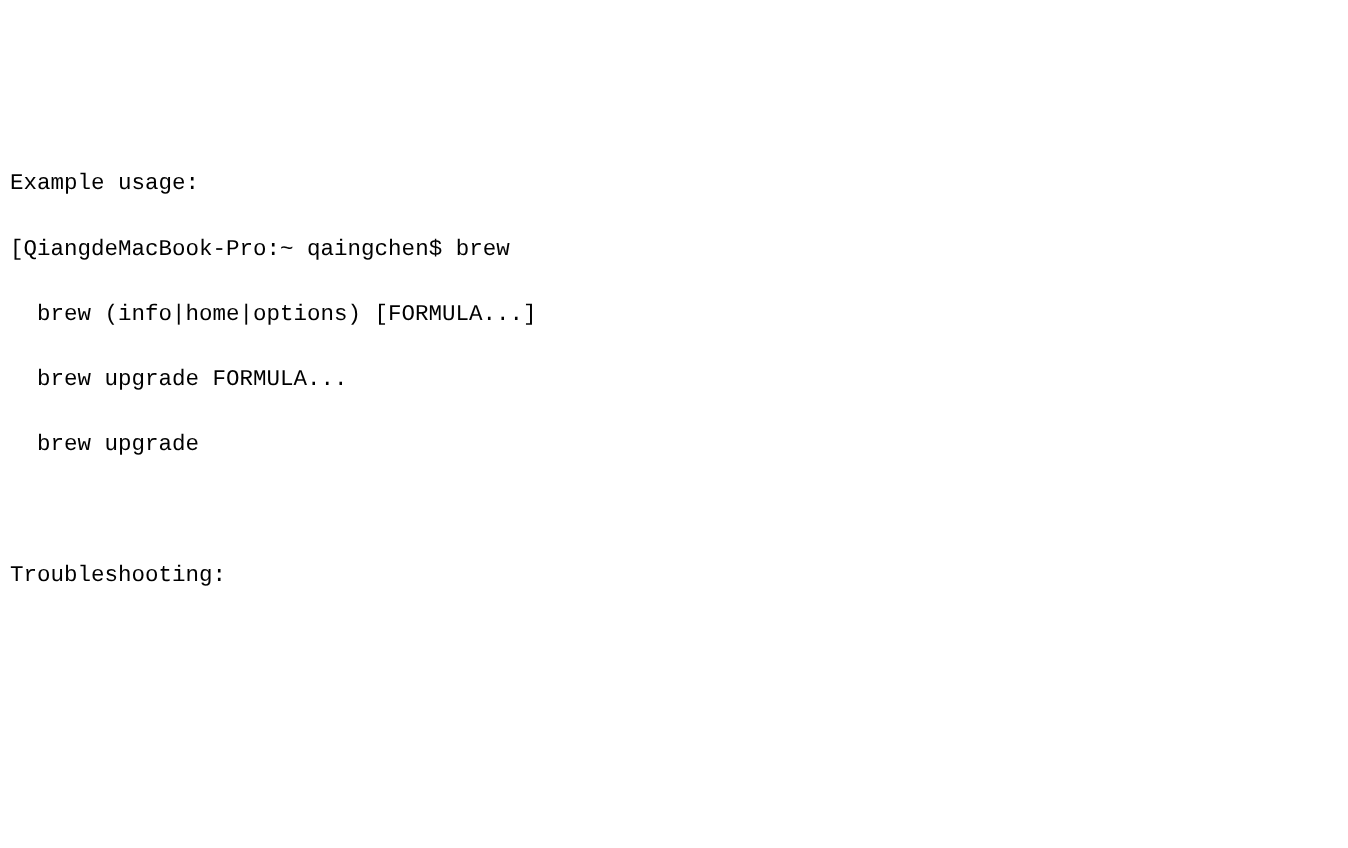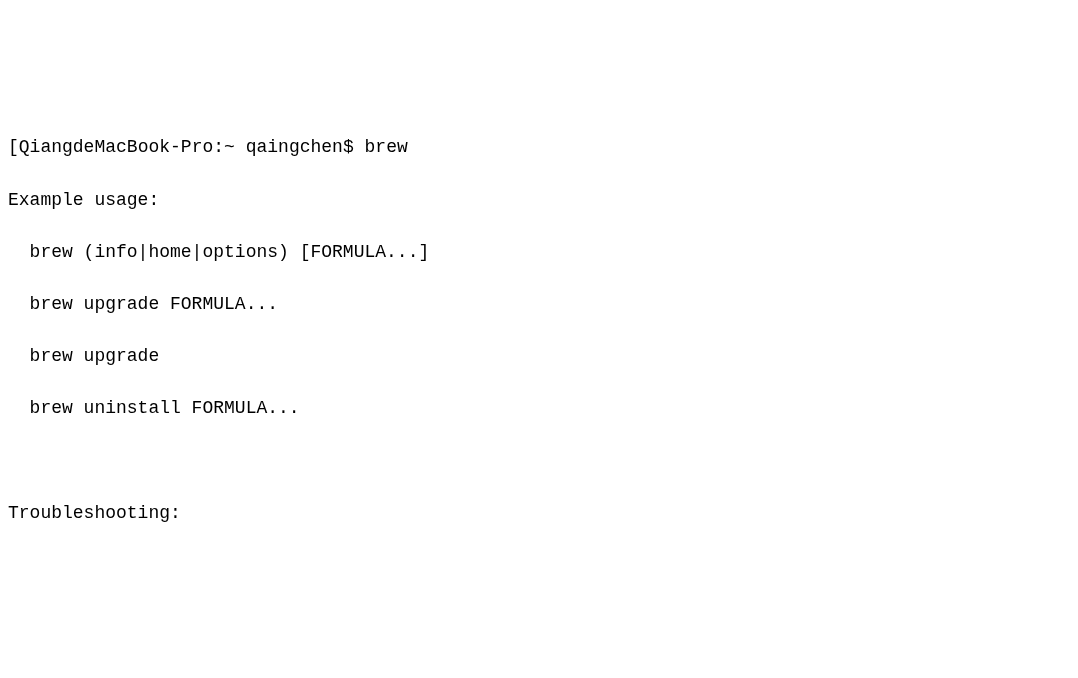--- a/index.html
+++ b/index.html
@@ -25,26 +25,25 @@
     .prompt { color: #000; }
     .cmd { color: #000; }
     .indent { padding-left: 2ch; }
   </style>
 </head>
 <body>
 
 
 
 <div class="terminal">
+<span class="line">Example usage:</span>
 <span class="line"><span class="prompt">[</span><span class="prompt">QiangdeMacBook-Pro</span><span class="prompt">:</span><span class="prompt">~</span> <span class="prompt">qaingchen</span><span class="prompt">$</span> <span class="cmd">brew</span></span>
-<span class="line">Example usage:</span>
 <span class="line indent">brew (info|home|options) [FORMULA...]</span>
 <span class="line indent">brew upgrade FORMULA...</span>
 <span class="line indent">brew upgrade</span>
-<span class="line indent">brew uninstall FORMULA...</span>
 <span class="line"> </span>
 <span class="line">Troubleshooting:</span>
 
 
 
 
 
 
 
 

